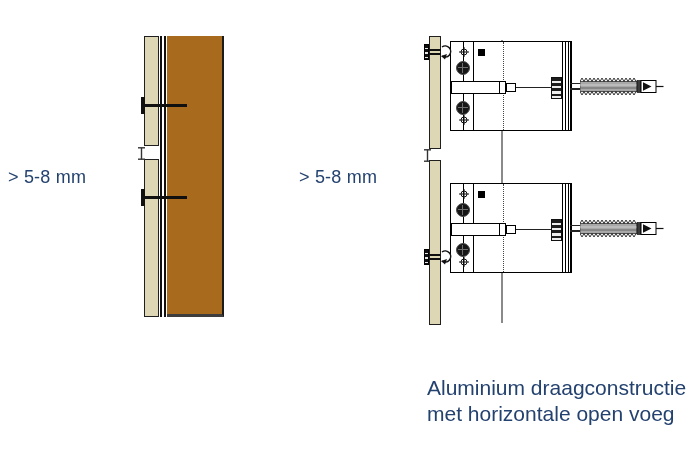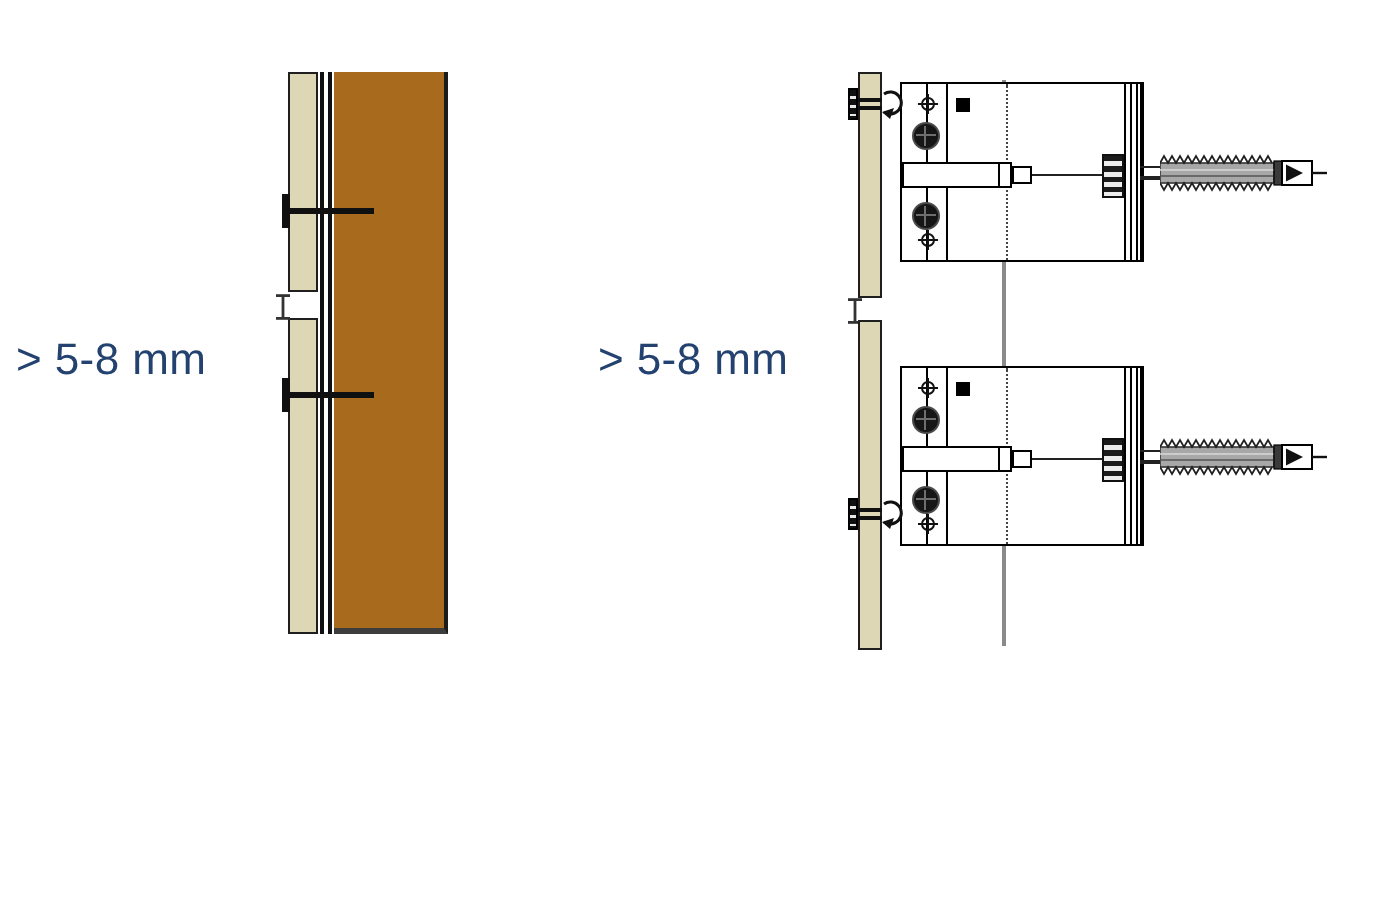--- a/index.html
+++ b/index.html
@@ -5,21 +5,21 @@
   * { margin:0; padding:0; box-sizing:border-box; }
   html,body { background:#fff; }
   .canvas {
     position:relative; width:700px; height:450px; background:#ffffff;
     font-family:"Liberation Sans", sans-serif; overflow:hidden;
   }
   .abs { position:absolute; }
 
   
   .dim-label {
-    position:absolute; color:#24426f; font-size:22px; font-weight:500;
+    position:absolute; color:#24426f; font-size:18px; font-weight:500;
     letter-spacing:0.2px; white-space:nowrap;
   }
   .caption {
     position:absolute; color:#24426f; font-size:21px; line-height:25.5px;
     font-weight:500; white-space:nowrap;
   }
   .cap-line { display:block; }
 
   
   .lf-panel { position:absolute; left:144px; width:15px; background:#ddd7b5; border:1px solid #1f1f1f; }
@@ -220,15 +220,19 @@
     <div class="rivet-head" style="top:249px;"></div>
     <div class="rivet-shaft" style="top:254.4px;"></div>
     <div class="rivet-shaft" style="top:258.4px;"></div>
     <svg class="rivet-hook" style="top:249px;" viewBox="0 0 11 16">
       <path d="M1,3 A5.5,5.5 0 1 1 1,12" fill="none" stroke="#111" stroke-width="1.5"></path>
       <polygon points="0,12 6,10 4,15.5" fill="#111"></polygon>
     </svg>
 
     <div class="dim-label" style="left:299px;top:167px;">&gt; 5-8 mm</div>
 
+    <div class="caption" style="left:427px;top:375px;">
+      <span class="cap-line">Aluminium draagconstructie</span>
+      <span class="cap-line">met horizontale open voeg</span>
+    </div>
   </div>
 
 </div>
 
 </body></html>

